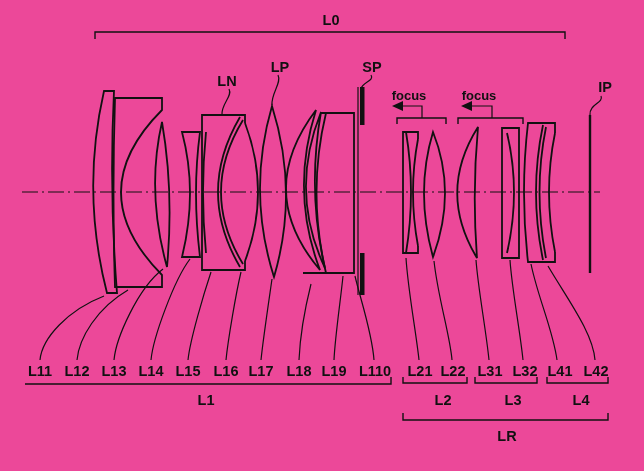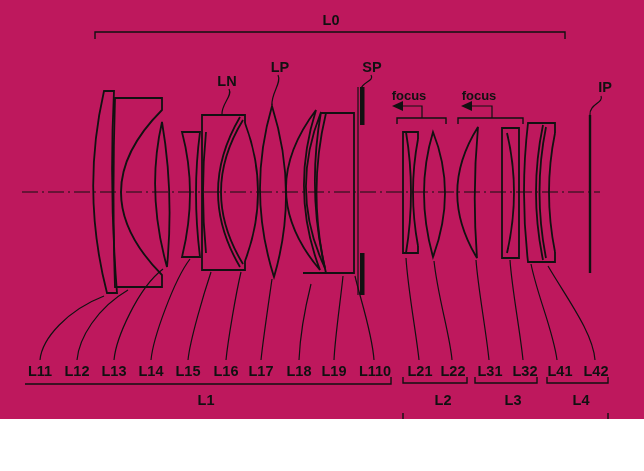--- a/index.html
+++ b/index.html
@@ -1,16 +1,16 @@
 <!DOCTYPE html>
 <html><head>
 <meta charset="utf-8">
 <style>
   html,body{margin:0;padding:0;background:#ffffff;}
-  .stage{position:relative;width:644px;height:419px;background:#be185d;overflow:hidden;}
+  .stage{position:relative;width:644px;height:471px;background:#ec4899;overflow:hidden;}
   svg{display:block;}
   text{font-family:"Liberation Sans", sans-serif;font-weight:bold;fill:#111;}
   .lbl{font-size:14.5px;}
   .lbl-sm{font-size:13px;}
   .stroke{fill:none;stroke:#111;stroke-width:1.8;stroke-linecap:butt;stroke-linejoin:miter;}
   .thin{fill:none;stroke:#111;stroke-width:1.2;}
   .leader{fill:none;stroke:#111;stroke-width:1.2;}
   .bracket{fill:none;stroke:#111;stroke-width:1.4;}
   .axis{fill:none;stroke:#111;stroke-width:1.2;stroke-dasharray:16 4 2 4;}
   .solid{fill:#111;stroke:none;}

